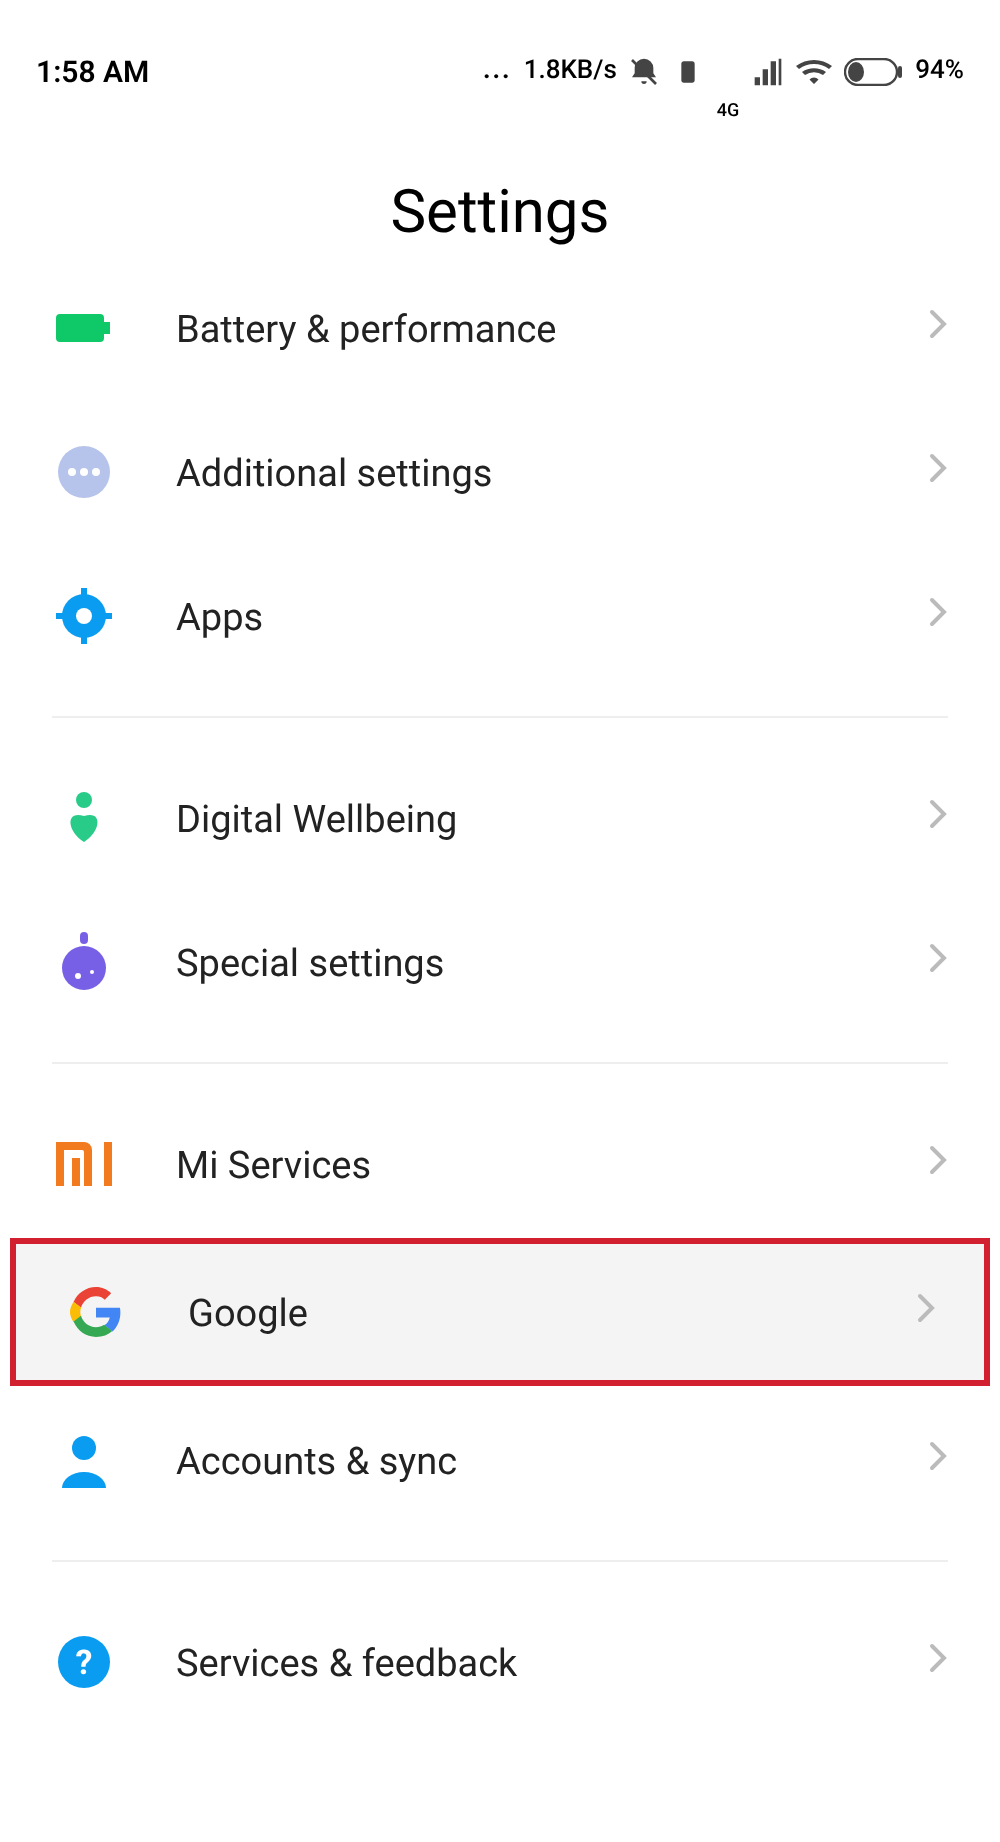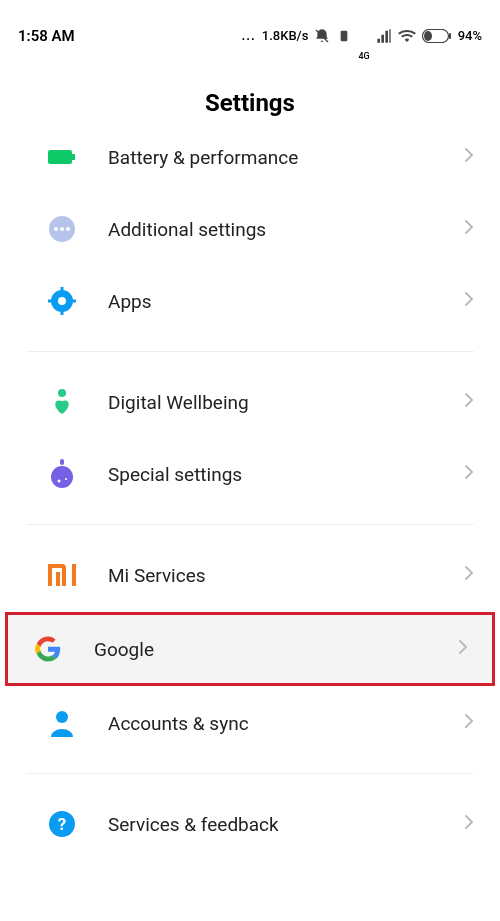--- a/index.html
+++ b/index.html
@@ -18,31 +18,30 @@
       padding: 10px 18px 6px 18px;
       font-size: 15px;
       font-weight: 500;
       text-align: right;
     }
     .status-left { font-weight: 600; }
     .status-right { display: flex; align-items: center; gap: 6px; font-size: 13px; }
     .status-right svg { display: block; }
     .page-title {
       text-align: center;
-      font-size: 24px;
-      font-weight: 700;
+      font-size: 30px;
+      font-weight: 400;
       padding: 22px 0 18px 0;
     }
     .list { }
     .item {
       display: flex;
       align-items: center;
       padding: 20px 26px;
       gap: 30px;
-      margin-left: 20px;
     }
     .item-first { padding-top: 6px; padding-bottom: 20px; }
     .icon-slot {
       width: 32px;
       height: 32px;
       display: flex;
       align-items: center;
       justify-content: center;
       flex-shrink: 0;
     }

